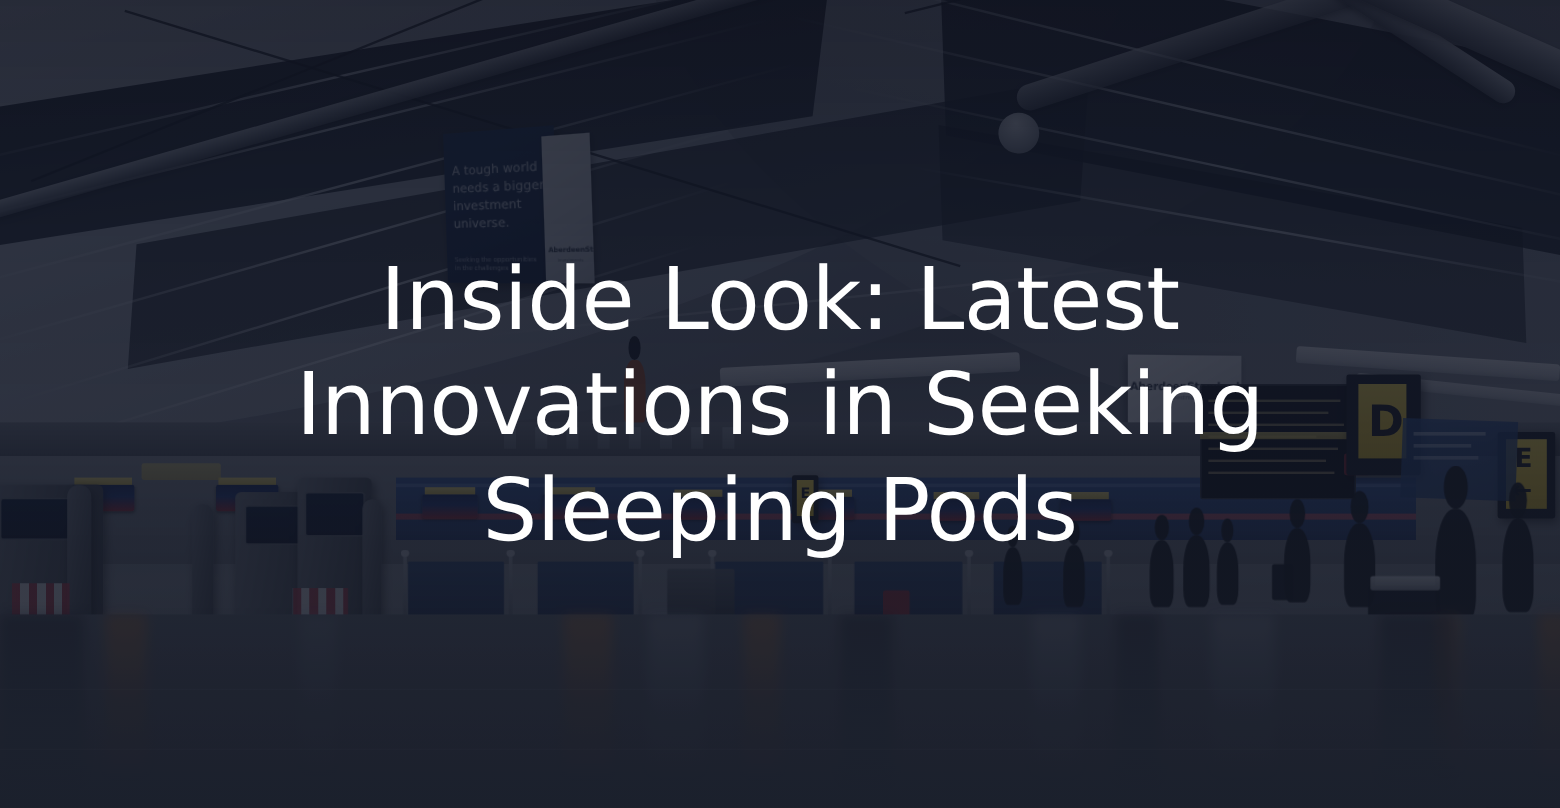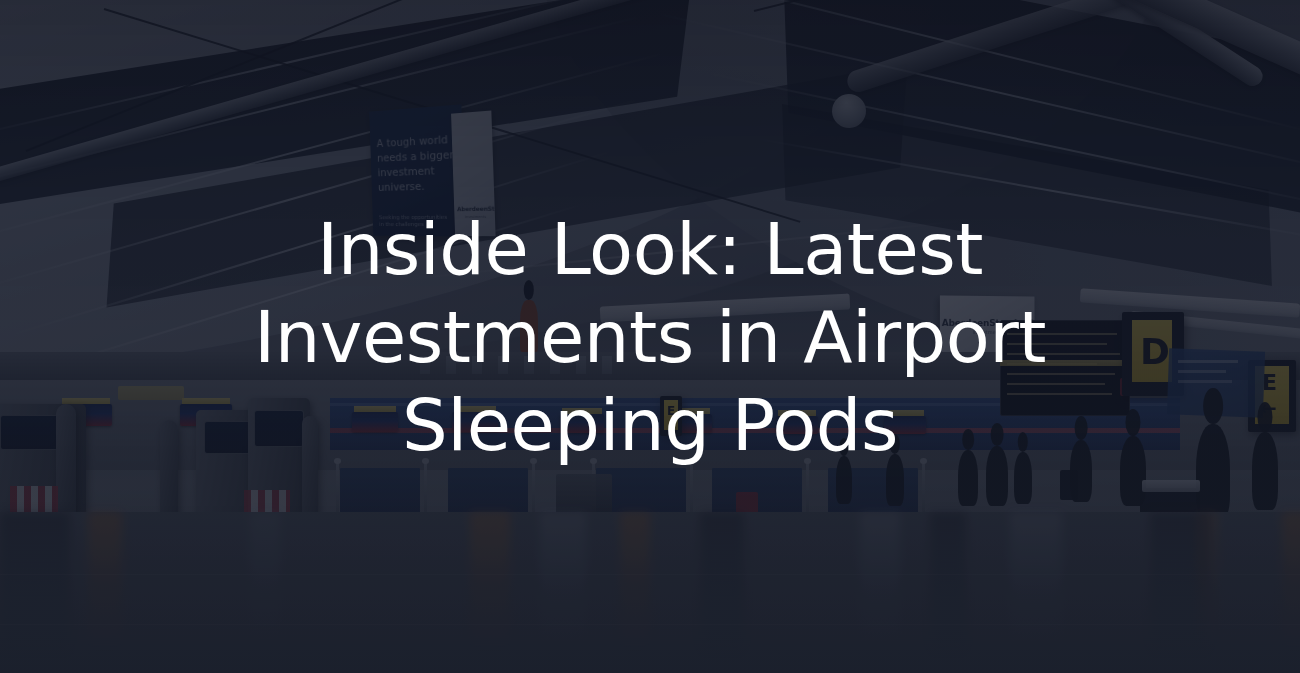--- a/index.html
+++ b/index.html
@@ -348,17 +348,17 @@
       <div class="floor-seam" style="top:62px"></div>
       <div class="floor-seam" style="top:112px"></div>
     </div>
   </div>
 
   <div class="tint"></div>
   <div class="tint2"></div>
 
   <div class="title-wrap">
     <h1 class="title">Inside Look: Latest
-Investments in Airport
+Innovations in Seeking
 Sleeping Pods</h1>
   </div>
 
 </div>
 
 </body></html>

